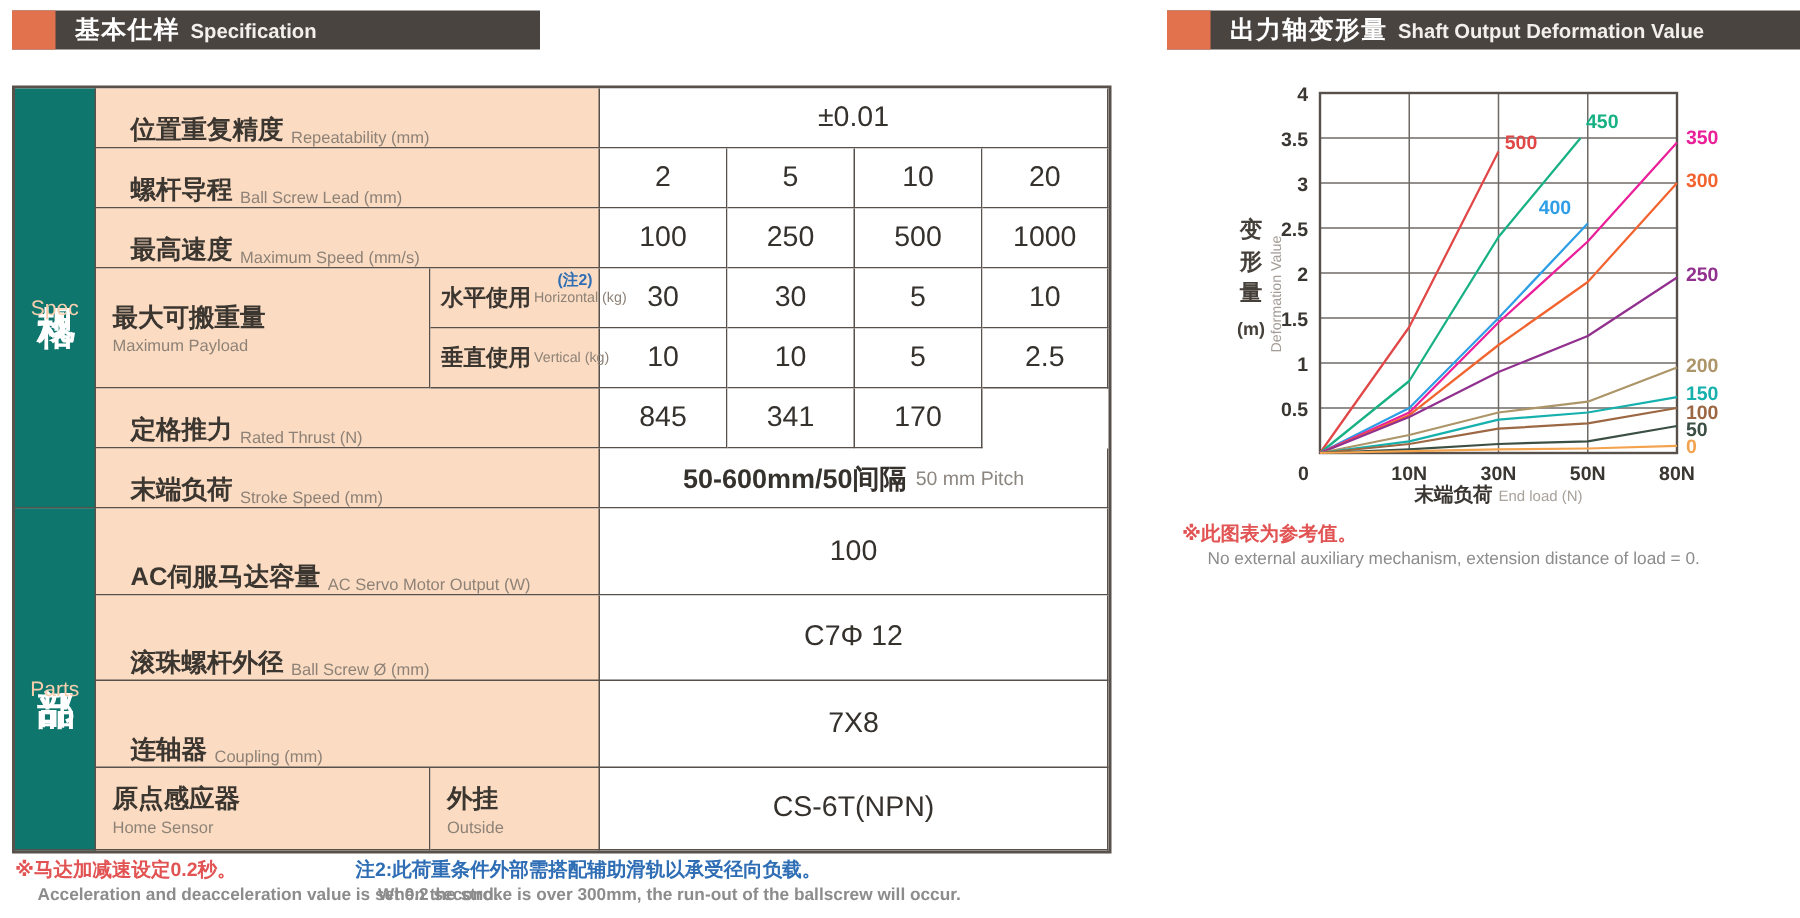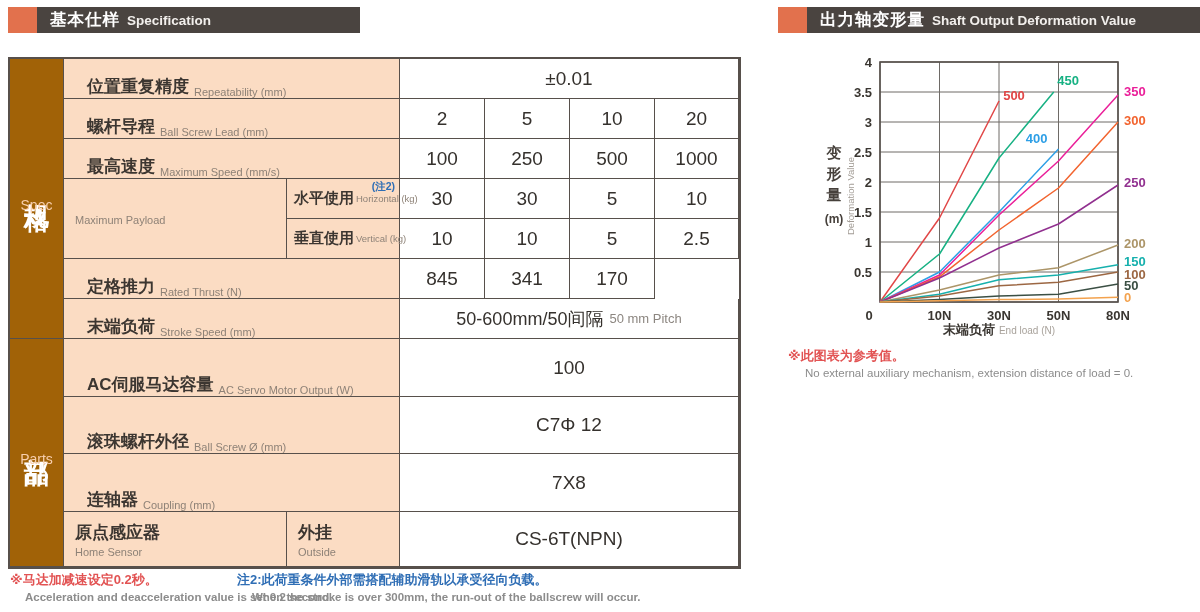--- a/index.html
+++ b/index.html
@@ -18,38 +18,38 @@
   
   .spec-table{
     position:absolute;left:8px;top:57px;
     display:grid;
     grid-template-columns:54px 223px 113px 85px 85px 85px 84px;
     grid-template-rows:40px 40px 40px 40px 40px 40px 40px 58px 57px 58px 55px;
     border:2px solid #57504b;background:#fff;
   }
   .cell{border-right:1px solid #57504b;border-bottom:1px solid #57504b;box-sizing:border-box;}
   .band{
-    background:#a16207;display:flex;flex-direction:column;align-items:center;justify-content:center;
+    background:#0f766e;display:flex;flex-direction:column;align-items:center;justify-content:center;
   }
   .band-zh{
     writing-mode:vertical-rl;text-orientation:upright;
     color:#ffffff;font-size:25px;font-weight:bold;letter-spacing:4px;line-height:1;
   }
   .band-en{color:#f8cfae;font-size:14px;margin-top:5px;}
   .lbl{background:#fbdcc3;display:flex;align-items:flex-end;padding-left:23px;white-space:nowrap;overflow:visible;}
   .lbl-col{background:#fbdcc3;display:flex;flex-direction:column;justify-content:center;padding-left:11px;white-space:nowrap;}
   .zh{font-size:17px;font-weight:600;color:#3c3631;}
   .en{font-size:11px;color:#8e8277;margin-left:5px;}
   .en-block{font-size:11px;color:#8e8277;margin-top:2px;}
   .sub{background:#fbdcc3;display:flex;align-items:center;padding-left:7px;position:relative;white-space:nowrap;}
   .sub .zh{font-size:15px;}
   .sub .en{font-size:9.5px;margin-left:2px;}
   .note2-sup{position:absolute;top:1px;right:4px;font-size:10.5px;color:#2f6eb5;font-weight:600;}
   .val{background:#fff;display:flex;align-items:center;justify-content:center;font-size:19px;color:#35312d;}
-  .val-zh{font-size:18px;color:#35312d;font-weight:400;}
+  .val-zh{font-size:18px;color:#35312d;font-weight:700;}
   .val-en{font-size:13px;color:#8c8680;margin-left:6px;}
   
   .fn{position:absolute;top:571px;}
   #fn-left{left:10px;}
   #fn-note2{left:237px;}
   .fn-line1-red{font-size:13px;font-weight:bold;color:#e25353;}
   .fn-line1-blue{font-size:13px;font-weight:bold;color:#2f6eb5;}
   .fn-line2{font-size:11.5px;color:#8c8c8c;margin-top:2px;padding-left:15px;font-weight:600;}
   
   #chart-wrap{position:absolute;left:810px;top:46px;width:390px;height:300px;}
@@ -99,20 +99,21 @@
   <div class="cell lbl" style="grid-area:3/2/4/4">
     <span class="zh">最高速度</span>
     <span class="en">Maximum Speed (mm/s)</span>
   </div>
   <div class="cell val" style="grid-area:3/4/4/5">100</div>
   <div class="cell val" style="grid-area:3/5/4/6">250</div>
   <div class="cell val" style="grid-area:3/6/4/7">500</div>
   <div class="cell val" style="grid-area:3/7/4/8">1000</div>
 
   <div class="cell lbl-col" style="grid-area:4/2/6/3">
+    <span class="zh">最大可搬重量</span>
     <span class="en-block">Maximum Payload</span>
   </div>
   <div class="cell sub" style="grid-area:4/3/5/4">
     <span class="zh">水平使用</span>
     <span class="en">Horizontal (kg)</span>
     <span class="note2-sup">(注2)</span>
   </div>
   <div class="cell val" style="grid-area:4/4/5/5">30</div>
   <div class="cell val" style="grid-area:4/5/5/6">30</div>
   <div class="cell val" style="grid-area:4/6/5/7">5</div>

